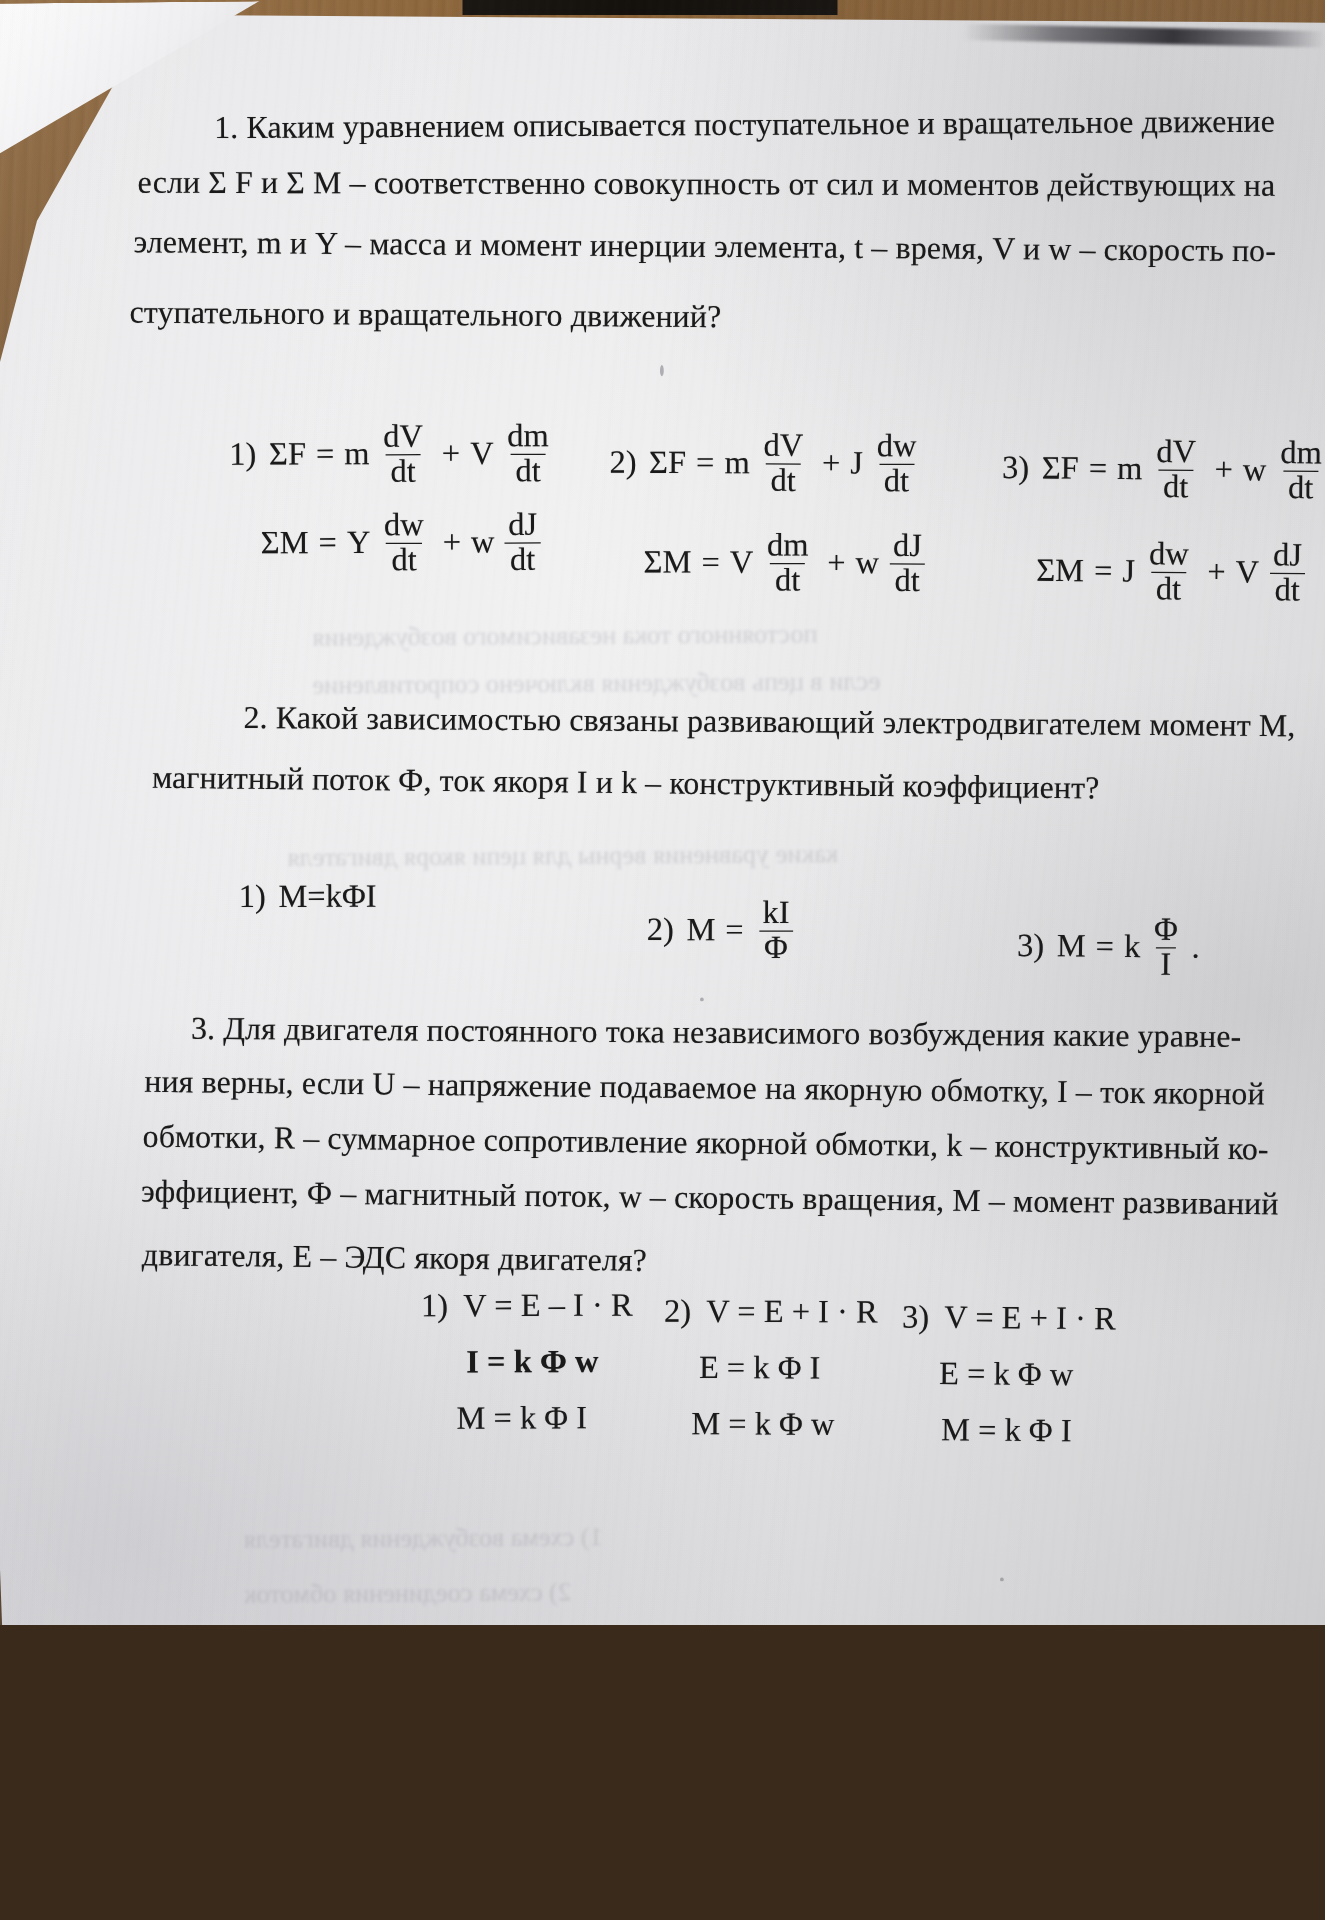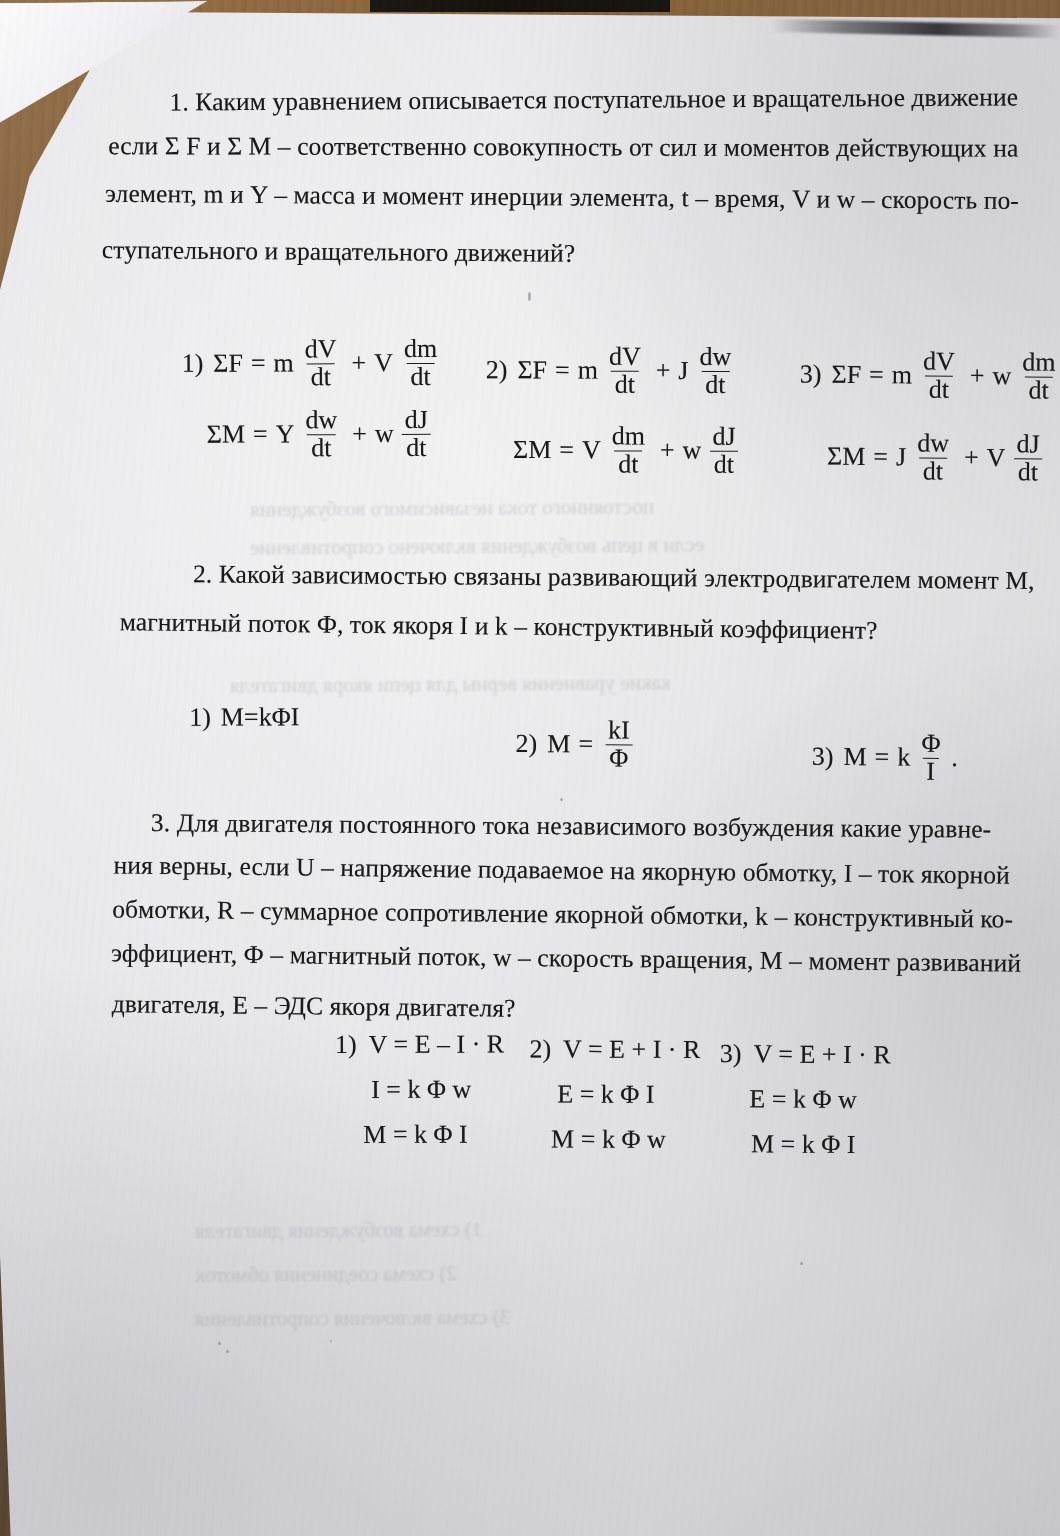--- a/index.html
+++ b/index.html
@@ -5,21 +5,21 @@
 <style>
   html, body {
     margin: 0;
     padding: 0;
     background: #3a2a1c;
   }
 
   #page {
     position: relative;
     width: 1060px;
-    height: 1536px;
+    height: 1300px;
     overflow: hidden;
     background: #6b4a2c;
     font-family: "Liberation Serif", "DejaVu Serif", serif;
     color: #1a1a1a;
   }
 
   
   .desk {
     position: absolute;
     inset: 0;
@@ -366,21 +366,21 @@
     <div class="qtext l-d" style="left:112px; top:858px;">ния верны, если U – напряжение подаваемое на якорную обмотку, I – ток якорной</div>
     <div class="qtext l-d" style="left:110px; top:902px;">обмотки, R – суммарное сопротивление якорной обмотки, k – конструктивный ко-</div>
     <div class="qtext l-d" style="left:108px; top:946px;">эффициент, Ф – магнитный поток, w – скорость вращения, M – момент развиваний</div>
     <div class="qtext l-d" style="left:108px; top:990px;">двигателя, Е – ЭДС якоря двигателя?</div>
 
     <div class="ans-col tilt1" style="left:330px; top:1028px;">
       <div class="ans-line">
         <span class="lbl">1)</span>
         <span>V = E – I · R</span>
       </div>
-      <div class="ans-line" style="padding-left:36px;">I = k Φ w</div>
+      <div class="ans-line" style="padding-left:36px;font-weight:bold;">I = k Φ w</div>
       <div class="ans-line" style="padding-left:28px;">M = k Φ I</div>
     </div>
 
     <div class="ans-col tilt2" style="left:524px; top:1036px;">
       <div class="ans-line">
         <span class="lbl">2)</span>
         <span>V = E + I · R</span>
       </div>
       <div class="ans-line" style="padding-left:28px;">E = k Φ I</div>
       <div class="ans-line" style="padding-left:22px;">M = k Φ w</div>

